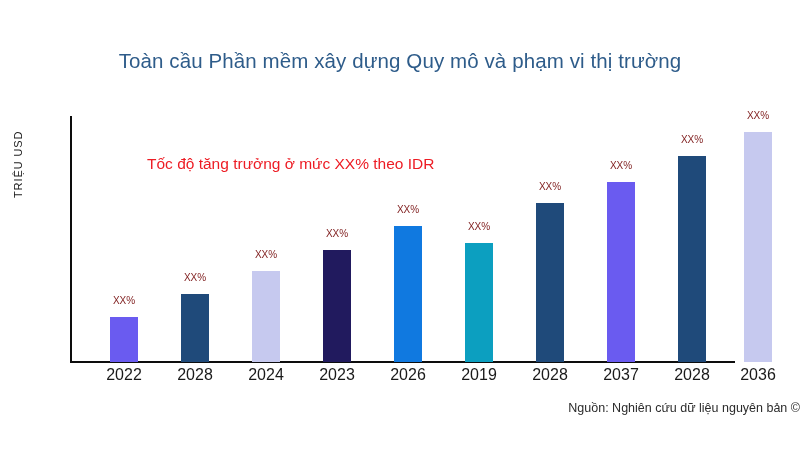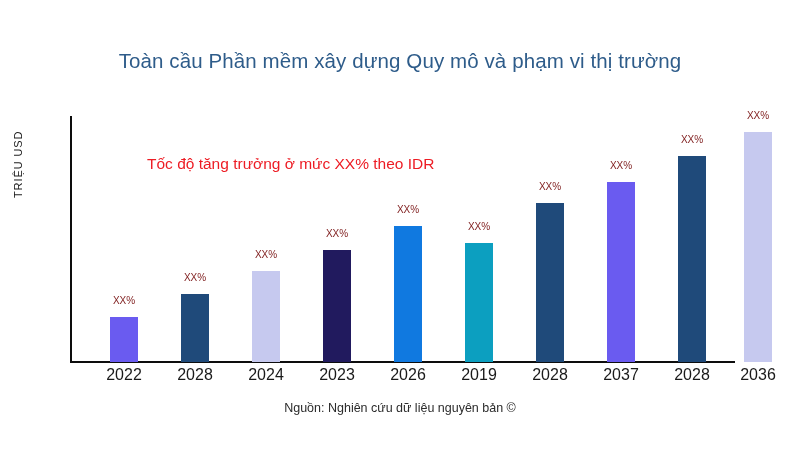--- a/index.html
+++ b/index.html
@@ -107,21 +107,21 @@
     color: #1a1a1a;
     font-family: "Liberation Sans", sans-serif;
   }
 
   
   .source {
     position: absolute;
     left: 0;
     top: 388px;
     width: 800px;
-    text-align: center;
+    text-align: right;
     font-size: 12.5px;
     color: #2b2b2b;
     font-family: "Liberation Sans", sans-serif;
     white-space: nowrap;
   }
 </style>
 </head>
 <body>
 
 <div id="chart-root">

